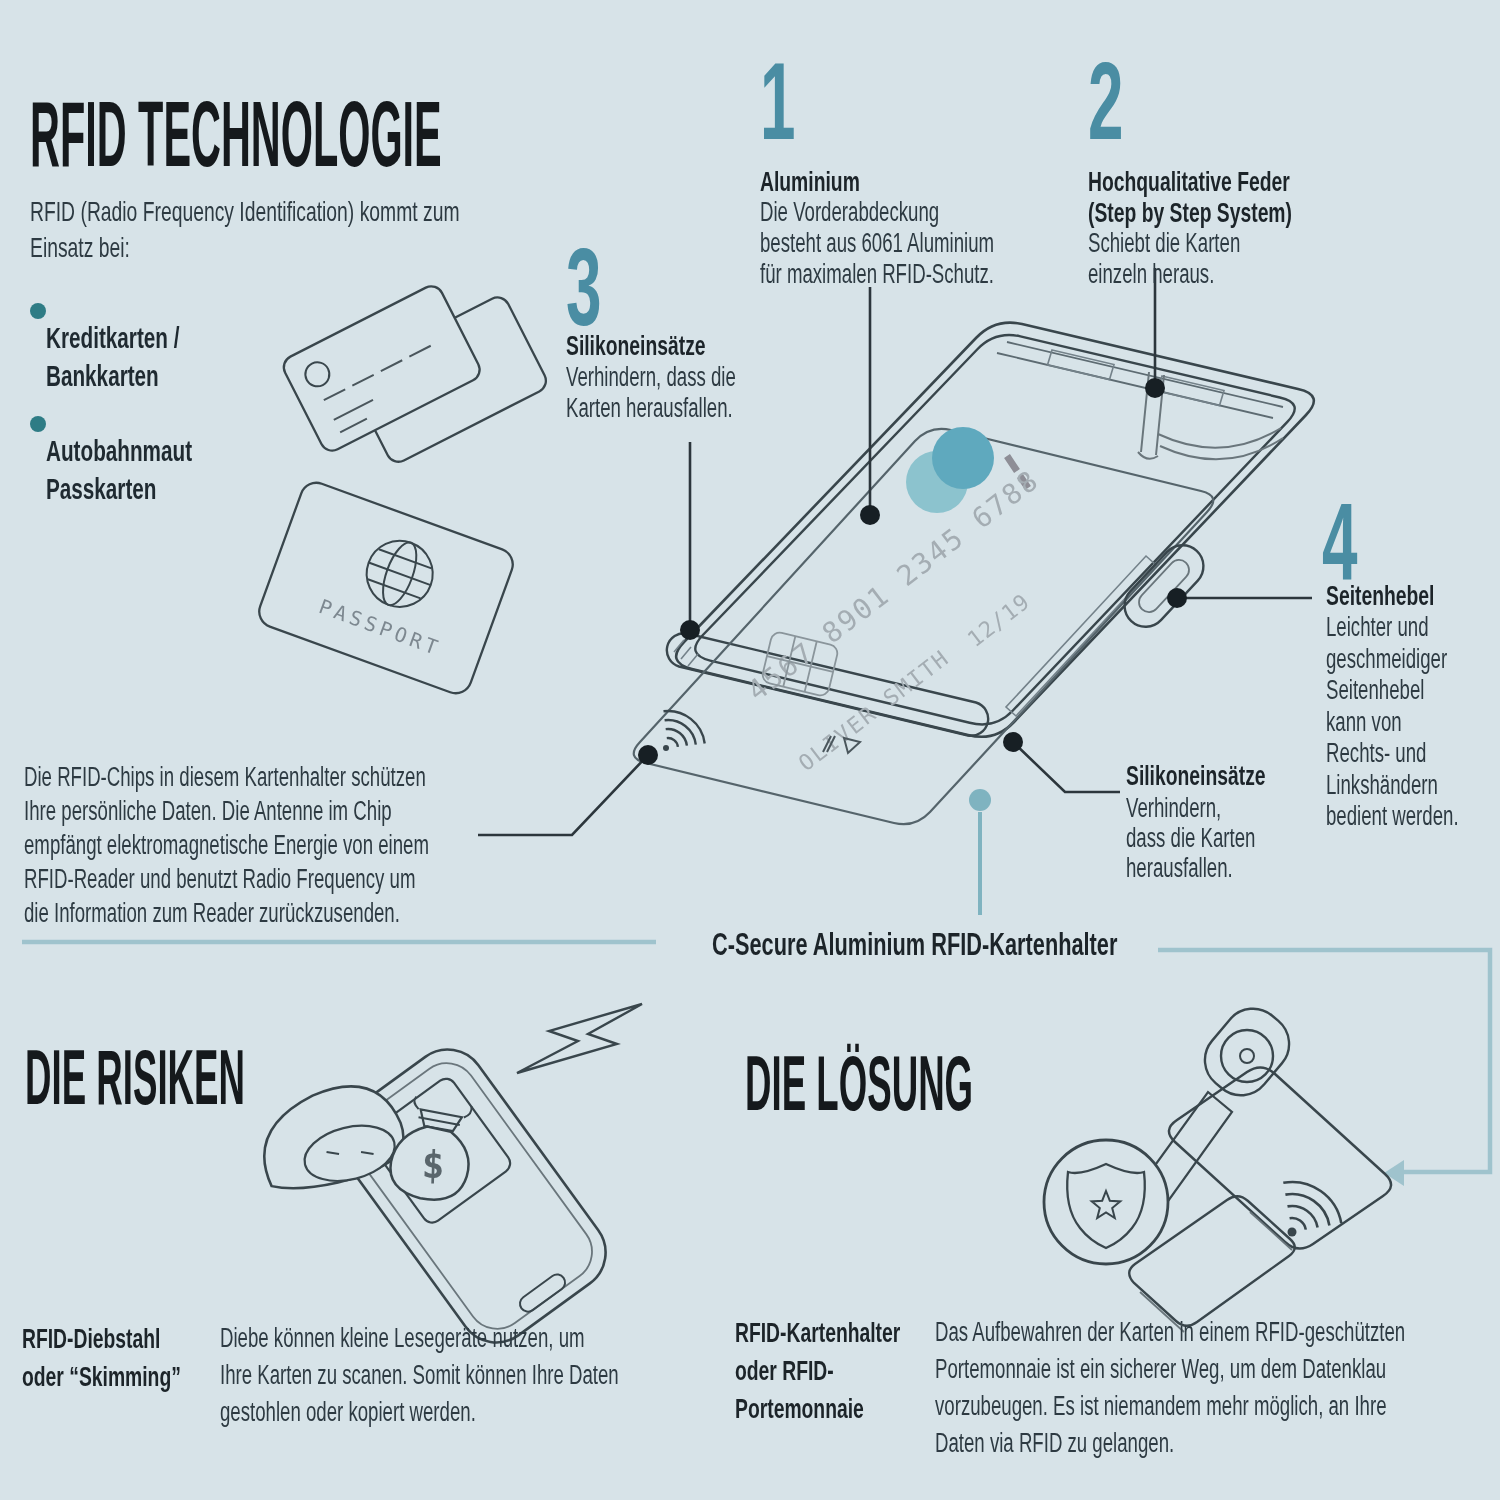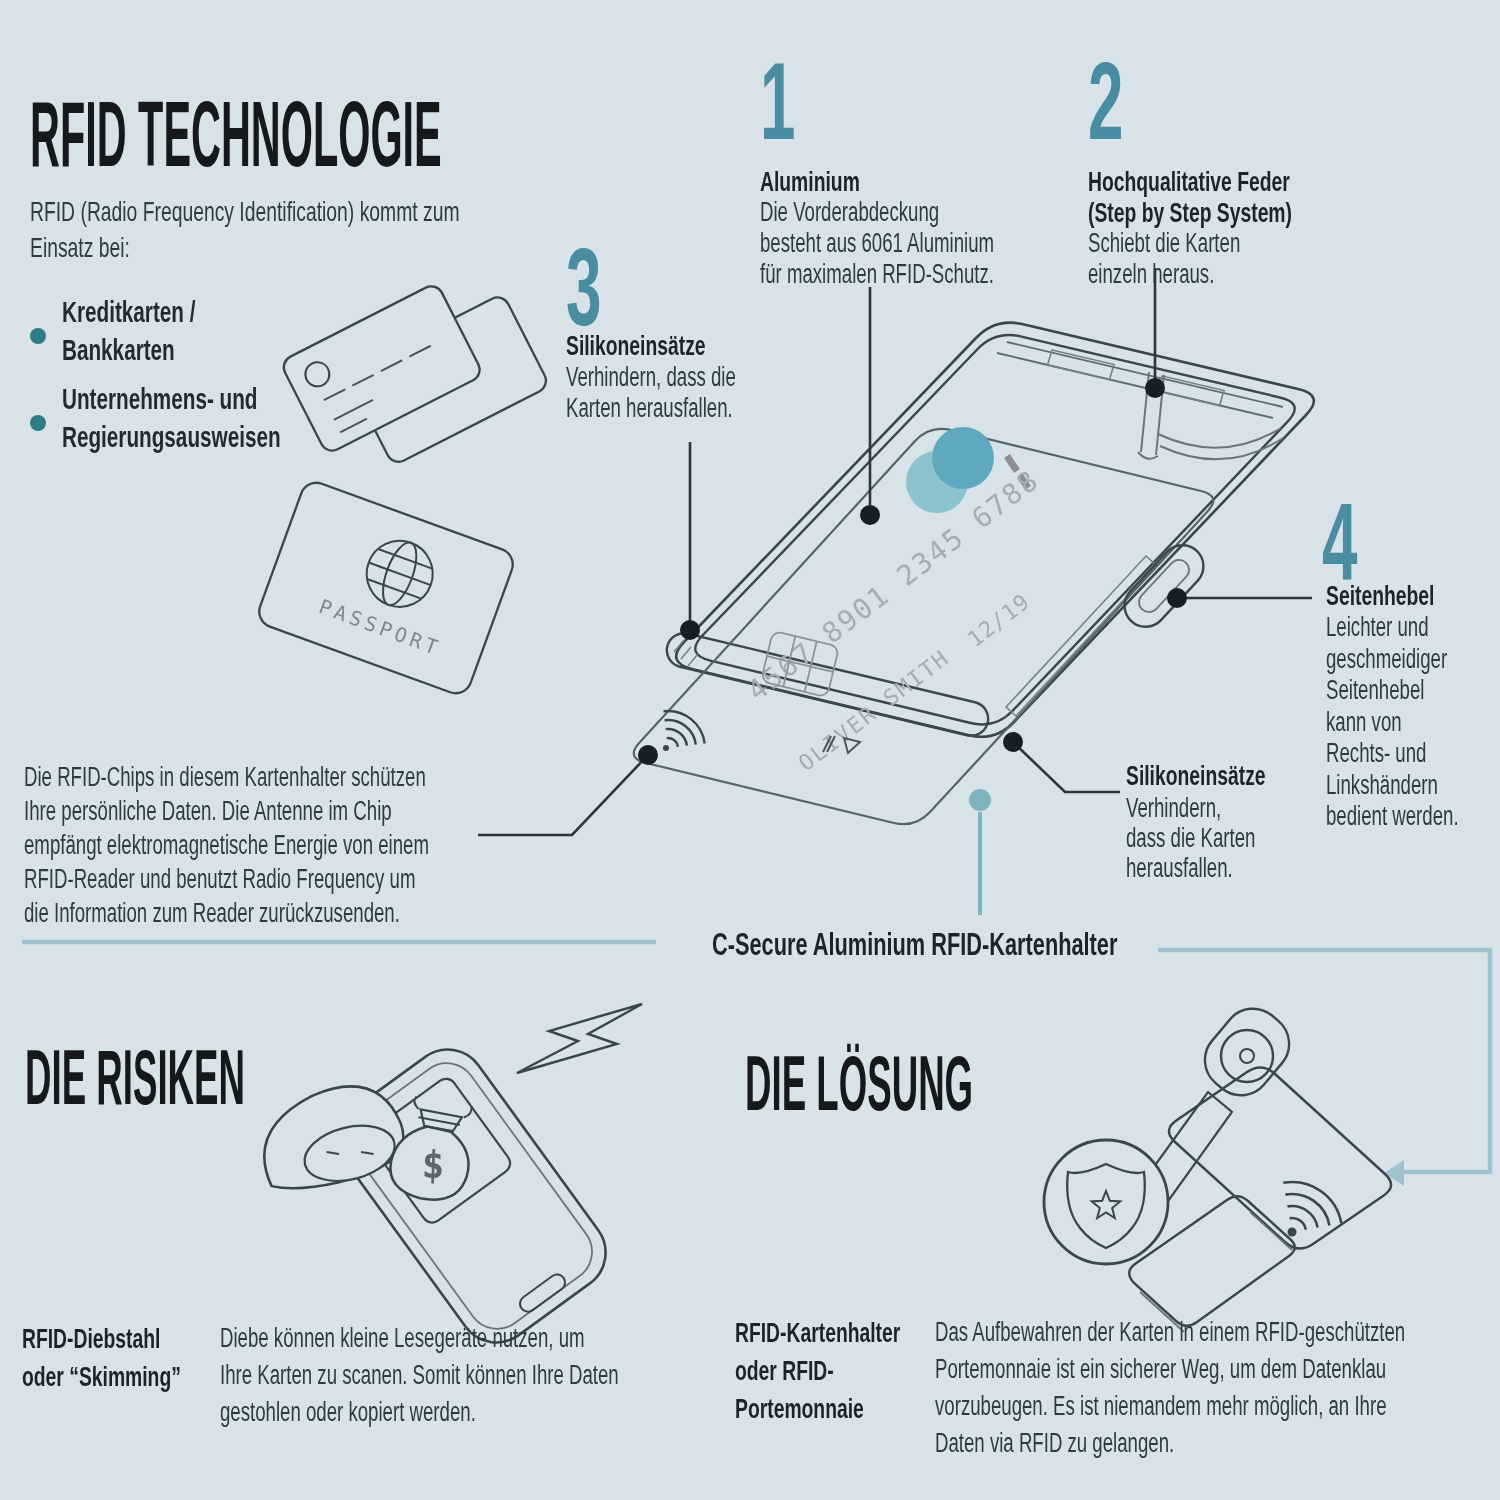--- a/index.html
+++ b/index.html
@@ -2,21 +2,21 @@
 <html><head>
 <meta charset="utf-8">
 <style>
   html,body{margin:0;padding:0;width:1500px;height:1500px;overflow:hidden;}
   body{background:#d7e3e8;font-family:"Liberation Sans",sans-serif;position:relative;}
   .abs{position:absolute;}
   .cx{transform:scaleX(0.69);transform-origin:0 0;white-space:pre-line;}
   .h1{font-size:92px;font-weight:800;color:#15191c;transform:scaleX(0.45);transform-origin:0 0;white-space:nowrap;letter-spacing:0px;line-height:1;}
   .intro{font-size:28px;color:#2d3a42;line-height:36px;font-weight:400;}
   .bullets{left:30px;top:293px;width:600px;}
-  .brow{display:flex;align-items:center;margin-bottom:11px;}
+  .brow{display:flex;align-items:flex-start;margin-bottom:11px;flex-direction:column;}
   .bdot{width:16px;height:16px;border-radius:50%;background:#2e7c85;margin:10px 0 0 0;flex:0 0 16px;}
   .btxt{font-size:30px;font-weight:700;color:#1f2a31;line-height:38px;transform:scaleX(0.69);transform-origin:0 0;white-space:pre-line;margin-left:16px;}
   .para{font-size:27px;color:#2d3a42;line-height:34px;font-weight:400;}
   .num{font-size:110px;font-weight:700;color:#4a8da3;transform:scaleX(0.58);transform-origin:0 0;line-height:1;}
   .ftitle{font-size:28px;font-weight:700;color:#1c2429;line-height:31px;}
   .fbody{font-size:27px;color:#2d3a42;line-height:31px;font-weight:400;}
   .h2{font-size:78px;font-weight:800;color:#15191c;transform:scaleX(0.47);transform-origin:0 0;white-space:nowrap;line-height:1;}
   .term{font-size:28px;font-weight:700;color:#1c2429;line-height:38px;}
   .bbody{font-size:27px;color:#2d3a42;line-height:37px;font-weight:400;}
   .clabel{font-size:32px;font-weight:700;color:#1c2429;}
@@ -175,22 +175,22 @@
 Einsatz bei:</div>
 
 <div class="abs bullets">
   <div class="brow">
       <span class="bdot"></span>
       <span class="btxt">Kreditkarten /
 Bankkarten</span>
     </div>
   <div class="brow">
       <span class="bdot"></span>
-      <span class="btxt">Unternehmens- und
-Regierungsausweisen</span>
+      <span class="btxt">Autobahnmaut
+Passkarten</span>
     </div>
 </div>
 
 <div class="abs para cx" style="left:24px;top:760px;width:680px">Die RFID-Chips in diesem Kartenhalter schützen
 Ihre persönliche Daten. Die Antenne im Chip
 empfängt elektromagnetische Energie von einem
 RFID-Reader und benutzt Radio Frequency um
 die Information zum Reader zurückzusenden.</div>
 
 <div class="abs num" style="left:760px;top:46px">1</div>

